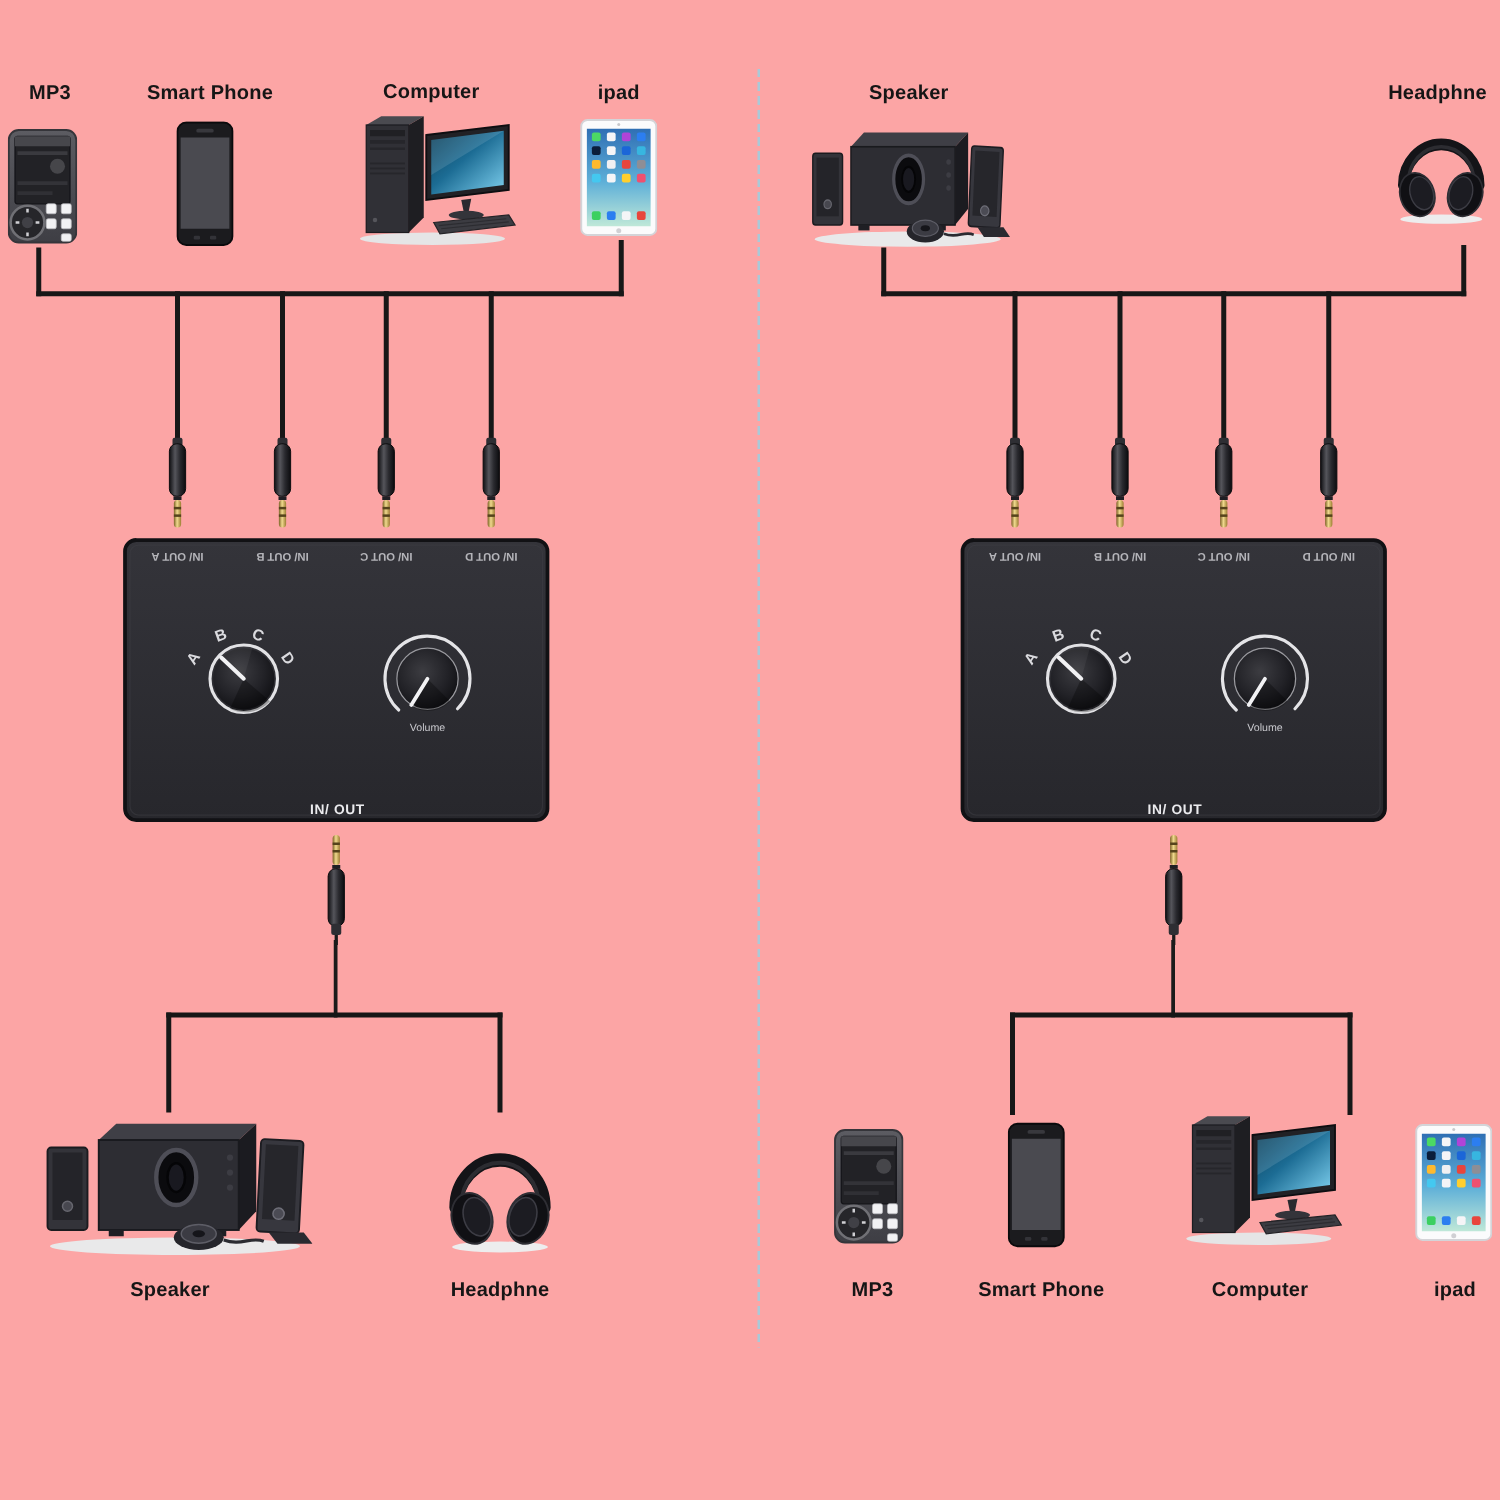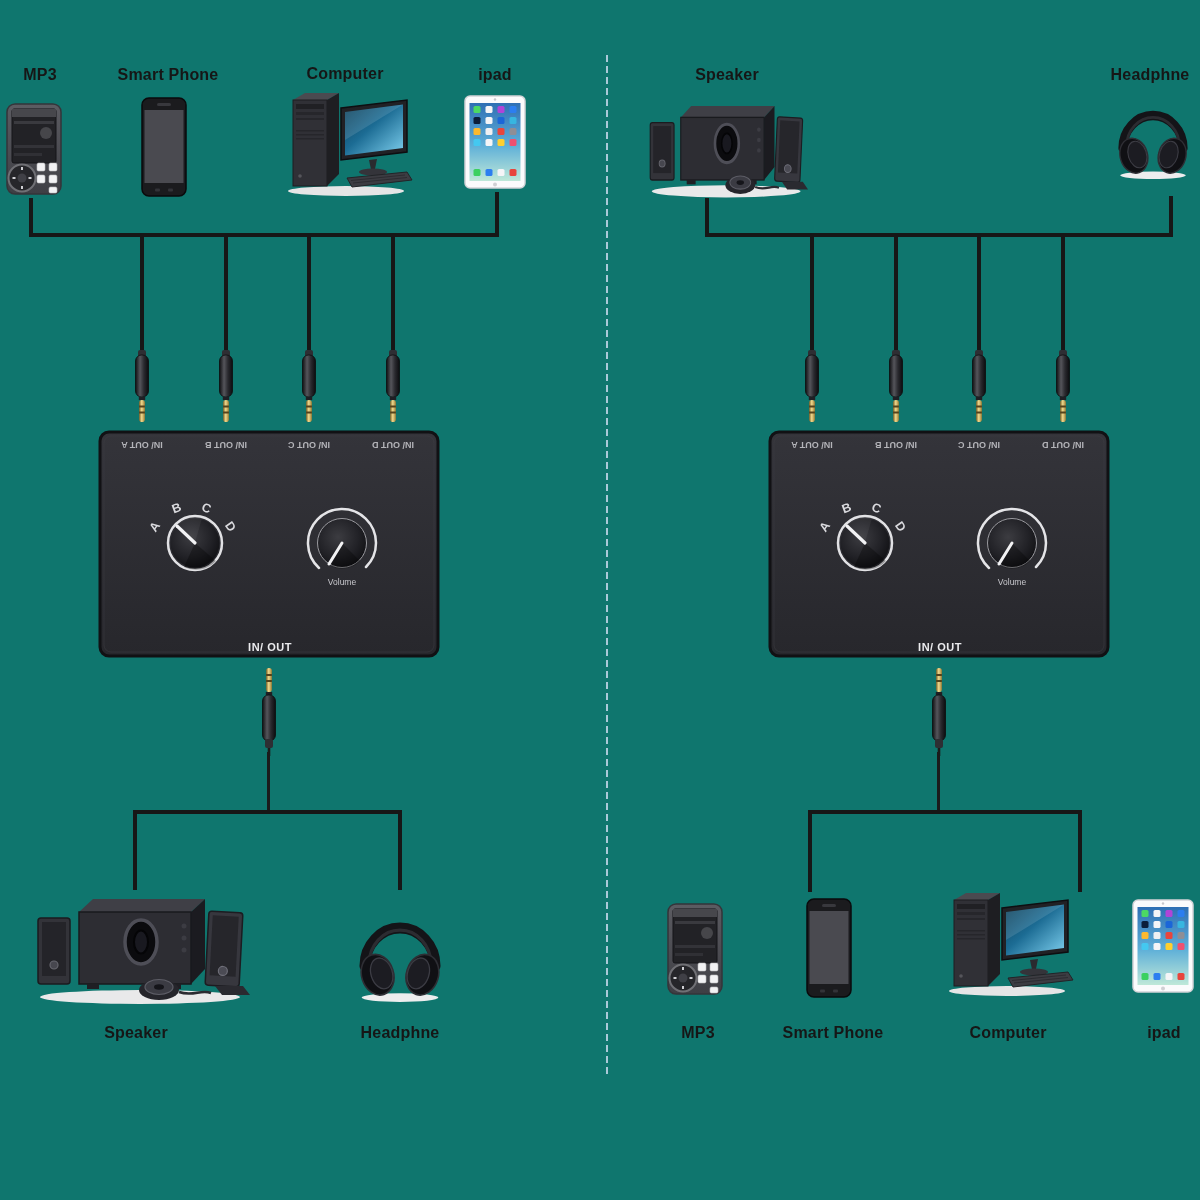--- a/index.html
+++ b/index.html
@@ -1,16 +1,16 @@
 <!DOCTYPE html>
 <html><head>
 <meta charset="utf-8">
 <style>
   html,body{margin:0;padding:0;background:#ffffff;}
-  #canvas{position:relative;width:1200px;height:1200px;background:#0f766e;overflow:hidden;
+  #canvas{position:relative;width:1200px;height:1200px;background:#fca5a5;overflow:hidden;
           font-family:"Liberation Sans",sans-serif;}
   .lbl{position:absolute;font-weight:bold;font-size:16px;color:#161616;white-space:nowrap;
        transform:translateX(-50%);letter-spacing:0.2px;}
   .wire{position:absolute;background:#171717;}
   .wv{width:4px;}
   .wh{height:4px;}
   .cable{position:absolute;width:3px;background:#1b1b1b;}
   .icon{position:absolute;display:block;}
   .divider{position:absolute;width:2px;
            background:repeating-linear-gradient(to bottom,#aac9d8 0 7px,rgba(255,255,255,0) 7px 11px);}

